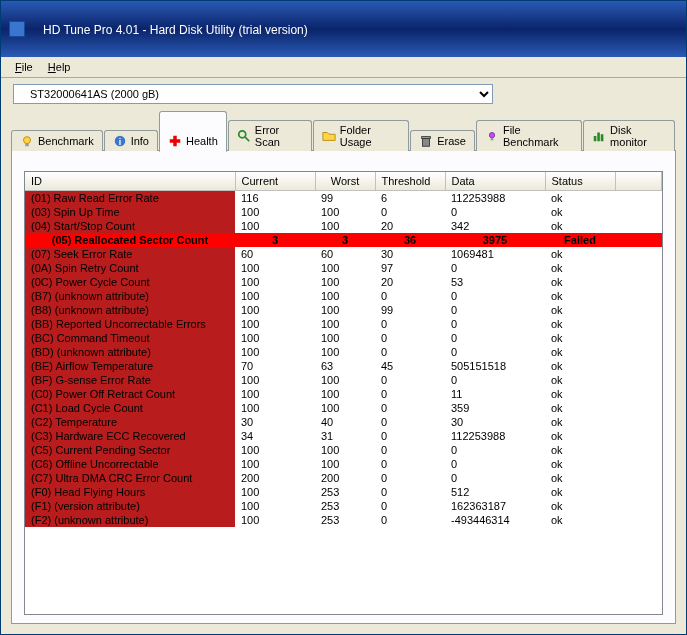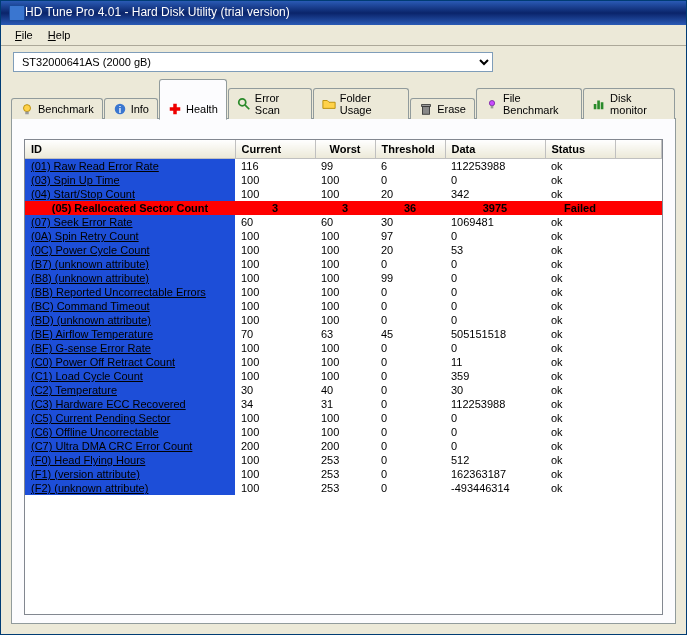--- a/index.html
+++ b/index.html
@@ -1,34 +1,34 @@
 <!DOCTYPE html>
 <html><head>
 <meta charset="utf-8">
 <style>
 * { margin: 0; padding: 0; box-sizing: border-box; }
 body { font-family: Tahoma, "Segoe UI", sans-serif; font-size: 11px; background: #000; width: 687px; height: 635px; overflow: hidden; }
 .window { background: #ece9d8; border: 1px solid #003c74; width: 687px; height: 635px; display: flex; flex-direction: column; }
-.titlebar { background: linear-gradient(to bottom, #2a5ab5 0%, #0a246a 50%, #2a5ab5 100%); color: #fff; padding: 4px 8px; font-size: 12px; display: flex; align-items: flex-start; gap: 0; }
+.titlebar { background: linear-gradient(to bottom, #2a5ab5 0%, #0a246a 50%, #2a5ab5 100%); color: #fff; padding: 20px 8px; font-size: 12px; display: flex; align-items: flex-end; gap: 18px; }
 .titlebar .icon { width: 16px; height: 16px; background: #3a76d0; border: 1px solid #1a4a9a; display: inline-block; }
 .menubar { background: #ece9d8; padding: 2px 8px; border-bottom: 1px solid #aca899; }
 .menubar span { display: inline-block; padding: 2px 6px; cursor: default; }
 .menubar span u { text-decoration: underline; }
 .device-bar { padding: 6px 12px 6px 12px; }
-.device-select { width: 480px; background: #fff; border: 1px solid #7f9db9; padding: 2px 4px; font-size: 11px; font-family: inherit; }
+.device-select { width: 480px; background: #fff; border: 1px solid #7f9db9; padding: 2px 12px; font-size: 11px; font-family: inherit; }
 .tabstrip { display: flex; align-items: flex-end; padding: 0 10px; position: relative; top: 1px; z-index: 2; }
 .tab { background: #ece9d8; border: 1px solid #919b9c; border-bottom: none; border-radius: 3px 3px 0 0; padding: 3px 8px; margin-right: 1px; display: flex; align-items: center; gap: 4px; font-size: 11px; cursor: default; position: relative; }
 .tab.active { background: #fcfcfe; border-bottom: 1px solid #fcfcfe; margin-bottom: -1px; padding-top: 22px; }
 .tab svg { width: 14px; height: 14px; flex-shrink: 0; }
 .tab-panel { background: #fcfcfe; border: 1px solid #919b9c; margin: 0 10px 10px 10px; flex: 1; padding: 20px 12px 8px 12px; overflow: hidden; }
 .table-wrap { background: #fff; border: 1px solid #828790; height: 100%; overflow: auto; }
 table { border-collapse: collapse; width: 100%; font-size: 11px; }
-thead th { background: linear-gradient(to bottom, #fff, #ece9d8); border-right: 1px solid #c0c0c0; border-bottom: 1px solid #c0c0c0; text-align: left; font-weight: bold; padding: 3px 6px; position: sticky; top: 0; }
+thead th { background: linear-gradient(to bottom, #fff, #ece9d8); border-right: 1px solid #c0c0c0; border-bottom: 1px solid #c0c0c0; text-align: left; font-weight: normal; padding: 3px 6px; position: sticky; top: 0; }
 tbody td { padding: 1px 6px; white-space: nowrap; }
-tbody tr.alt td:first-child { background: #1d4ed8; text-decoration: underline; }
+tbody tr.alt td:first-child { background: #b91c1c; }
 tbody tr.failed td { background: #ff0000; color: #000; font-weight: bold; text-align: center; }
 tbody tr.failed td:first-child { background: #ff0000; }
 .col-id { width: 210px; }
 .col-cur { width: 80px; }
 .col-worst { width: 60px; text-align: center; }
 .col-thresh { width: 70px; }
 .col-data { width: 100px; }
 .col-status { width: 70px; }
 </style>
 </head>

